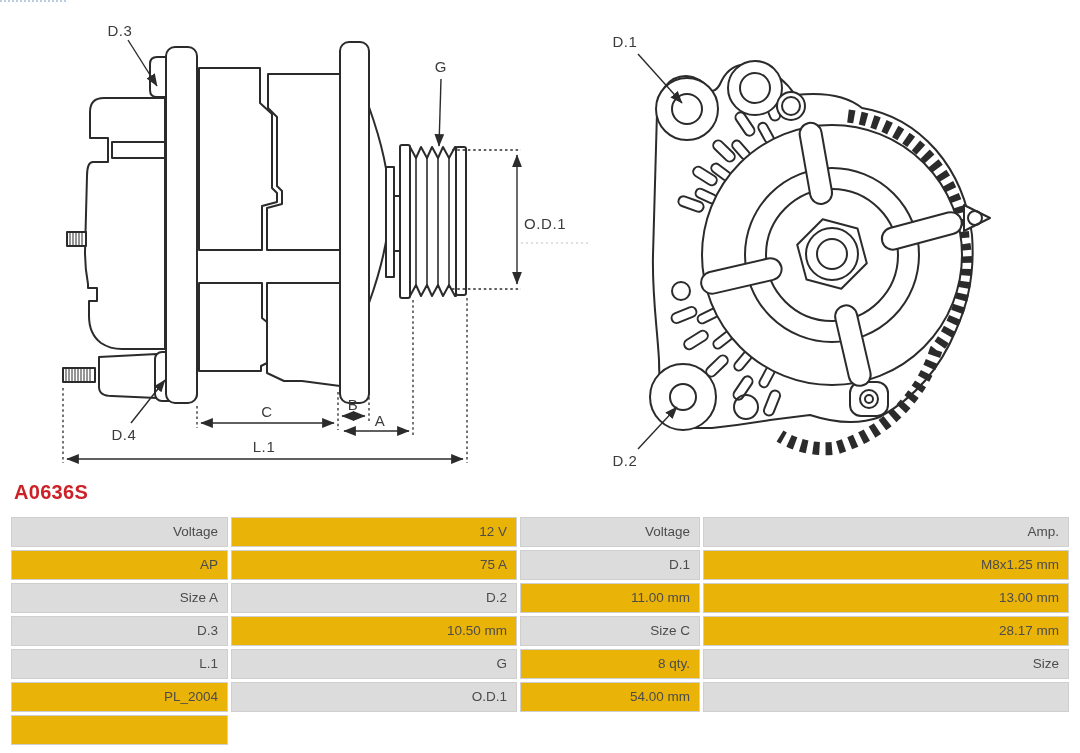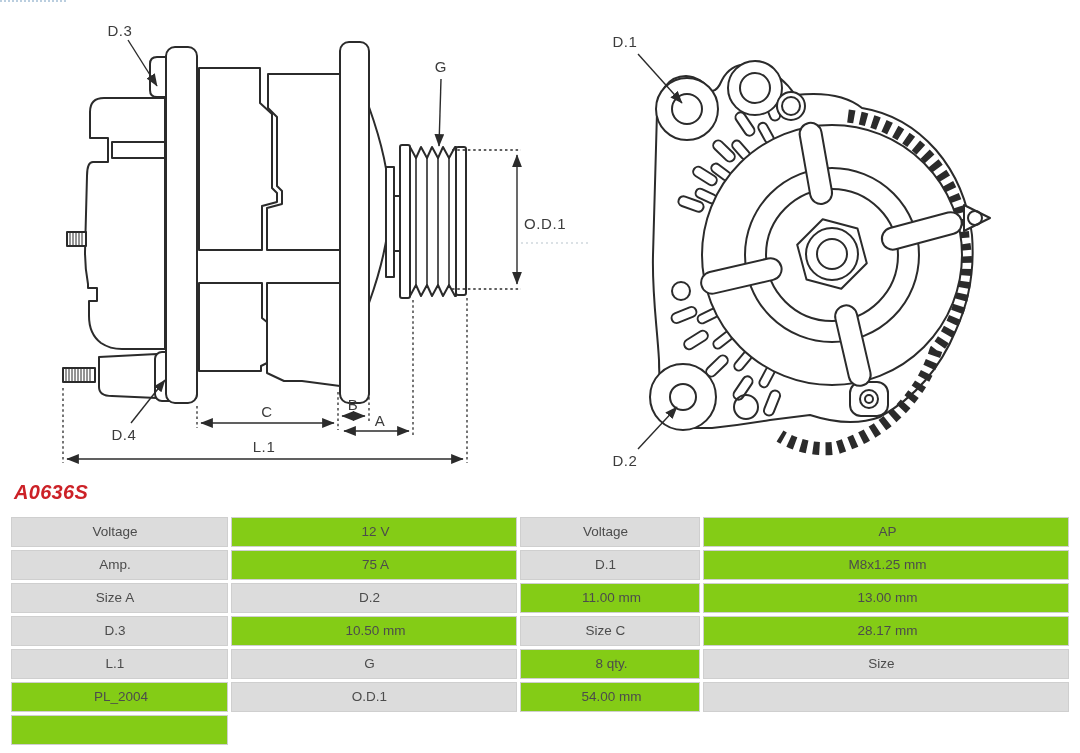--- a/index.html
+++ b/index.html
@@ -10,34 +10,34 @@
   .edge-artifact{
     position:absolute;top:0;left:0;width:66px;height:3px;
     border-top:2px dotted #a9c2d8;opacity:.8;
   }
   .drawing-wrap{position:absolute;top:0;left:0;width:1080px;height:472px;}
   svg text{
     font-family:"Liberation Sans",sans-serif;font-size:15px;fill:#3c3c3c;letter-spacing:.6px;
   }
   .part-number{
     position:absolute;top:481px;left:14px;margin:0;
-    font-size:20px;font-weight:600;letter-spacing:.3px;color:#cc2127;font-style:italic;
+    font-size:20px;font-weight:600;letter-spacing:.3px;color:#cc2127;
   }
   .spec-grid{
     position:absolute;top:517px;left:11px;width:1058px;
     display:grid;grid-template-columns:217px 286px 180px 1fr;
     grid-auto-rows:30px;gap:3px;
   }
   .cell{
     border:1px solid #cfcfcf;box-sizing:border-box;
     font-size:13.5px;color:#4c4c4c;line-height:28px;
-    text-align:center;padding-right:9px;overflow:hidden;white-space:nowrap;
+    text-align:right;padding-right:9px;overflow:hidden;white-space:nowrap;
   }
   .cell.lbl{background:#dcdcdc;}
-  .cell.val{background:#84cc16;padding-left:12px;}
+  .cell.val{background:#eab308;padding-left:12px;}
 </style>
 </head>
 <body>
 
 <div class="edge-artifact"></div>
 
 <div class="drawing-wrap">
 <svg width="1080" height="472" viewBox="0 0 1080 472">
   <defs>
     <marker id="arr" markerWidth="10" markerHeight="8" refX="8.5" refY="3.5" orient="auto-start-reverse">
@@ -217,23 +217,23 @@
   <text x="625" y="466" text-anchor="middle">D.2</text>
 </svg>
 </div>
 
 <h1 class="part-number">A0636S</h1>
 
 <div class="spec-grid">
   <div class="cell lbl">Voltage</div>
   <div class="cell val">12 V</div>
   <div class="cell lbl">Voltage</div>
+  <div class="cell lbl">Amp.</div>
+
   <div class="cell val">AP</div>
-
-  <div class="cell lbl">Amp.</div>
   <div class="cell val">75 A</div>
   <div class="cell lbl">D.1</div>
   <div class="cell val">M8x1.25 mm</div>
 
   <div class="cell lbl">Size A</div>
   <div class="cell lbl">D.2</div>
   <div class="cell val">11.00 mm</div>
 
   <div class="cell val">13.00 mm</div>
   <div class="cell lbl">D.3</div>

